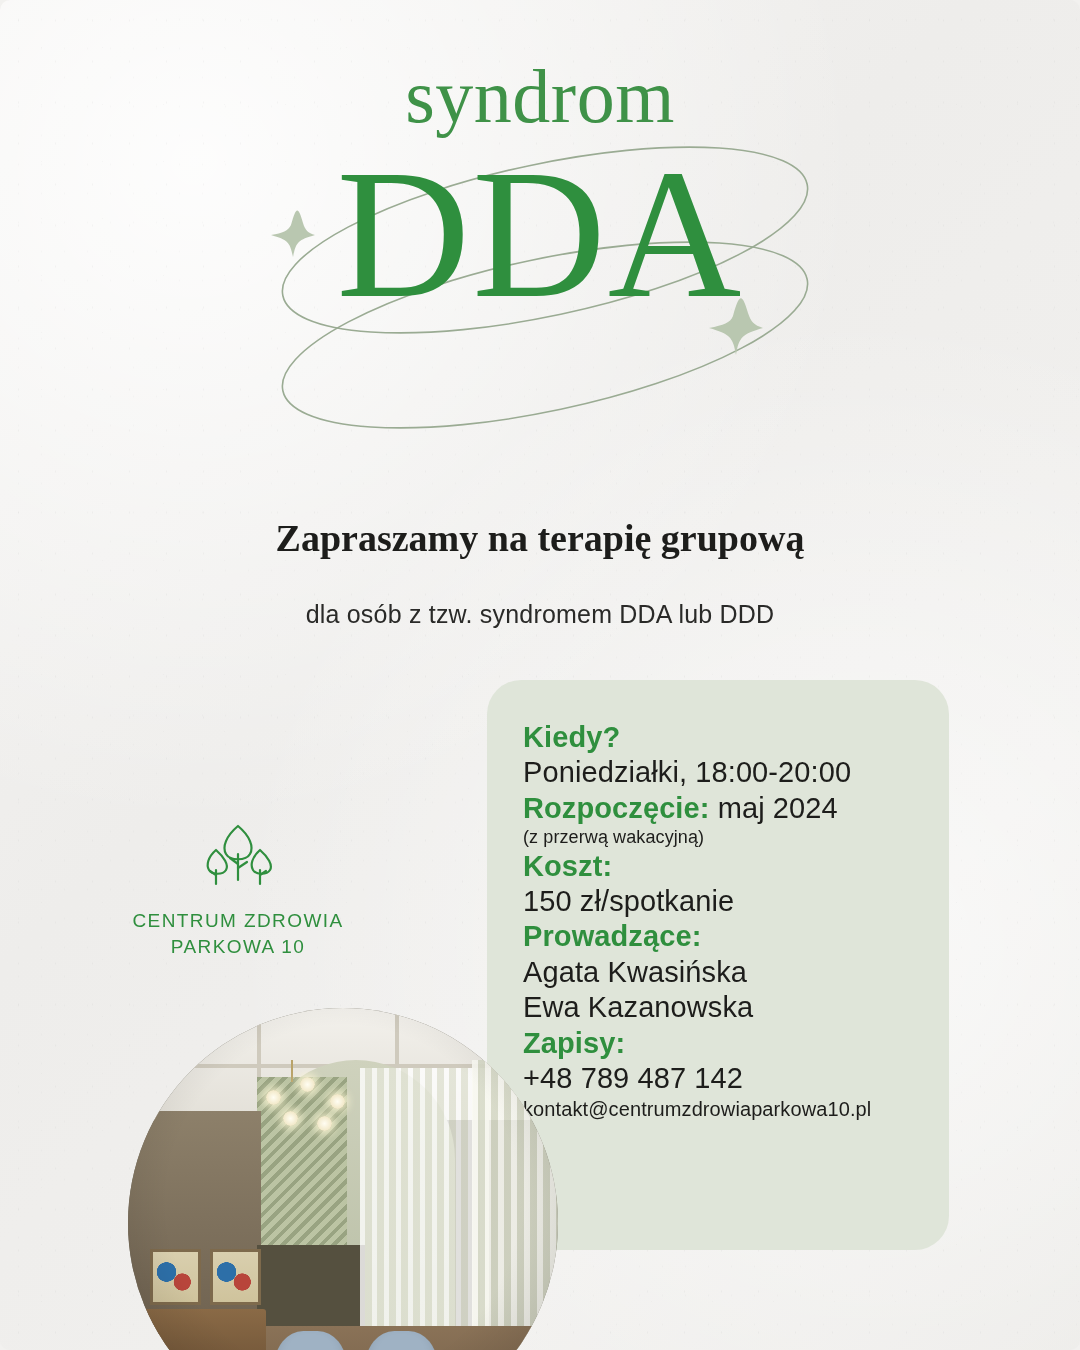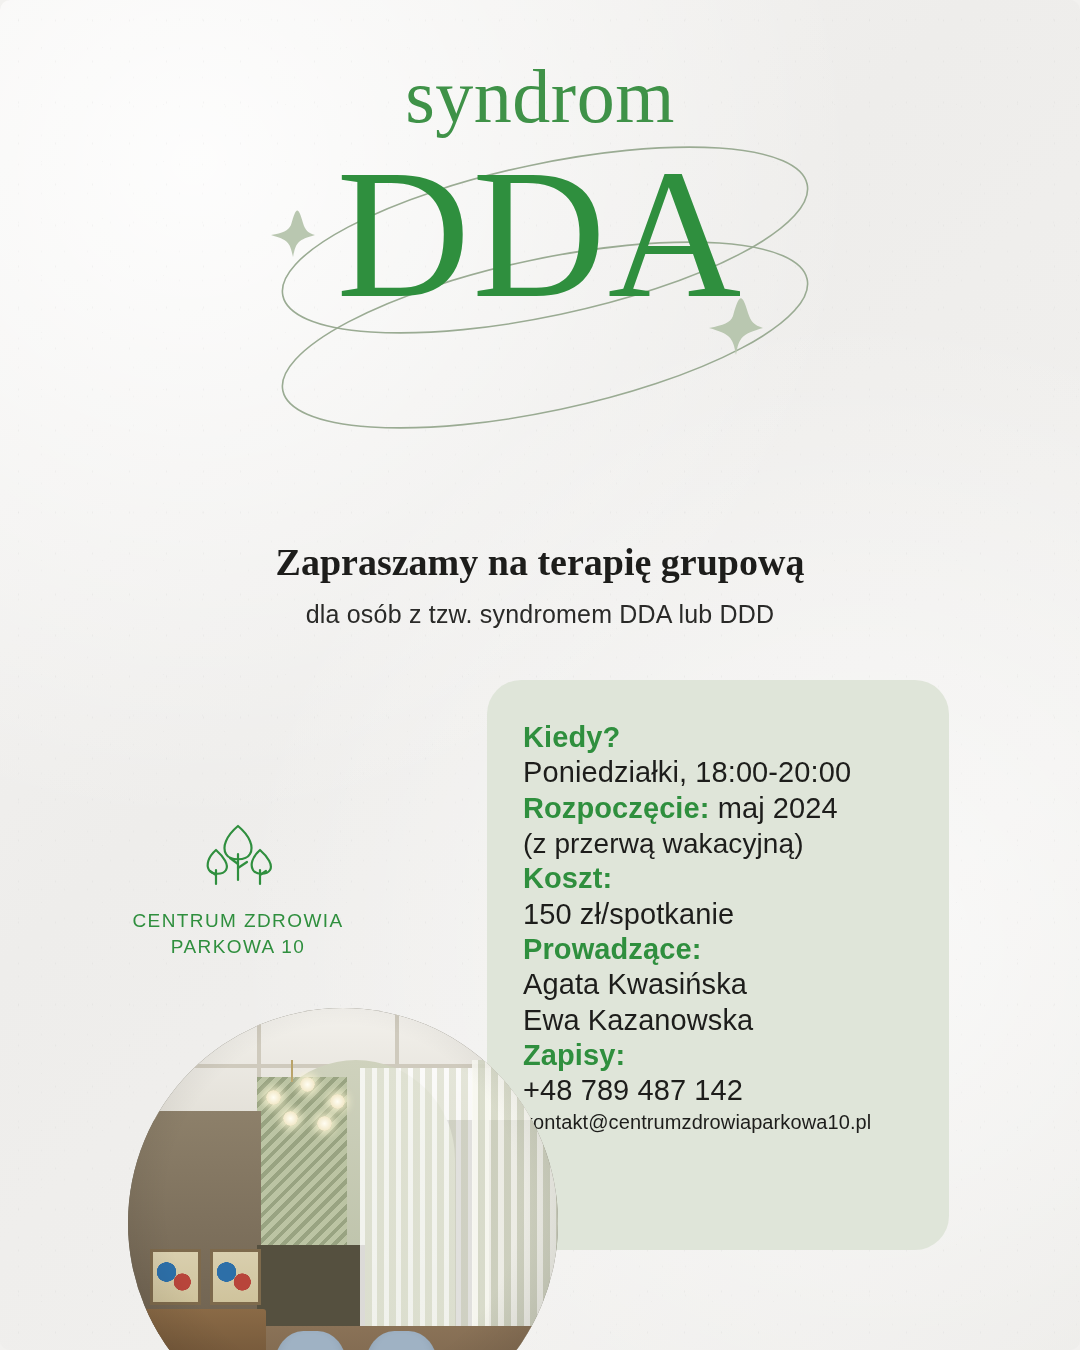--- a/index.html
+++ b/index.html
@@ -79,21 +79,21 @@
   }
   .t-ddd {
     font-size: 185px;
     letter-spacing: 2px;
     margin-top: 18px;
   }
 
   
   .subtitle-main {
     position: absolute;
-    top: 540px;
+    top: 516px;
     width: 1080px;
     text-align: center;
     font-family: "Liberation Serif", serif;
     font-weight: bold;
     font-size: 38px;
     color: #1d1d1b;
     z-index: 4;
   }
   .subtitle-sub {
     position: absolute;
@@ -121,21 +121,21 @@
     z-index: 5;
   }
   .info-line {
     font-family: "Liberation Sans", sans-serif;
     font-size: 29px;
     color: #1d1d1b;
     line-height: 1.22;
     letter-spacing: 0.1px;
   }
   .info-line.small {
-    font-size: 28px;
+    font-size: 18px;
     line-height: 1.25;
   }
   .info-line.tiny {
     font-size: 20px;
     line-height: 1.3;
   }
   .lbl {
     color: #2f8f3e;
     font-weight: bold;
   }

